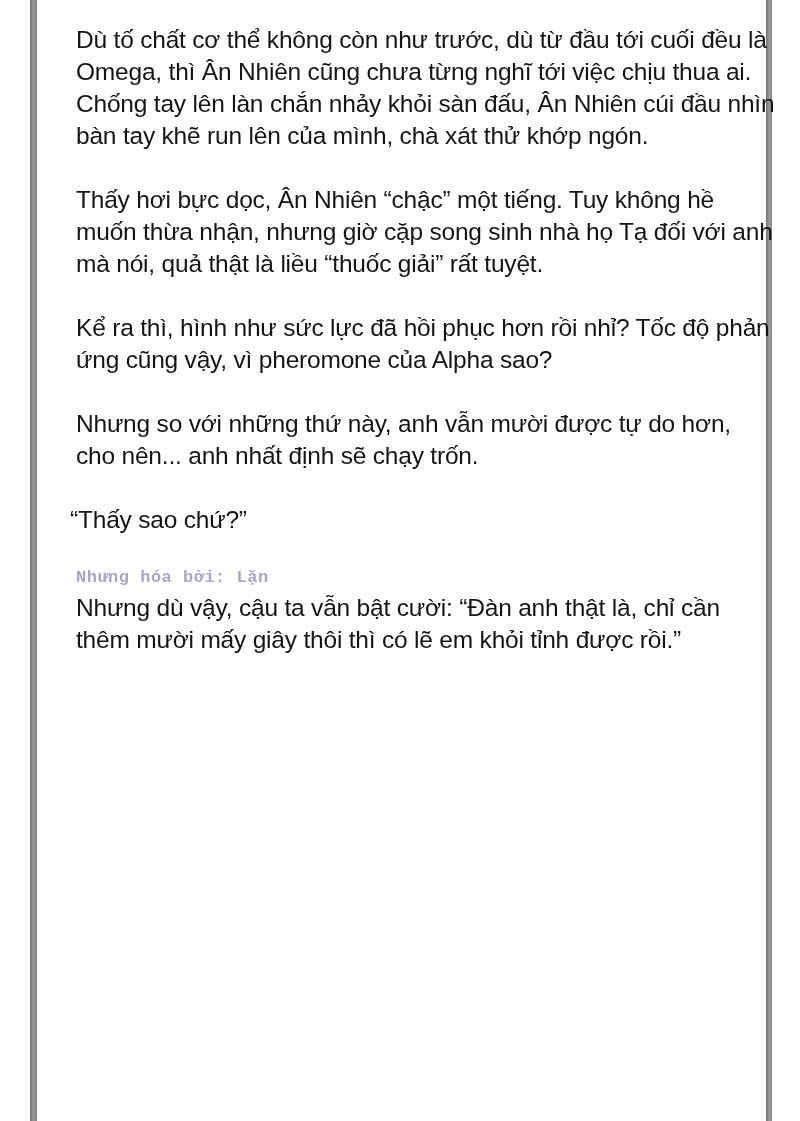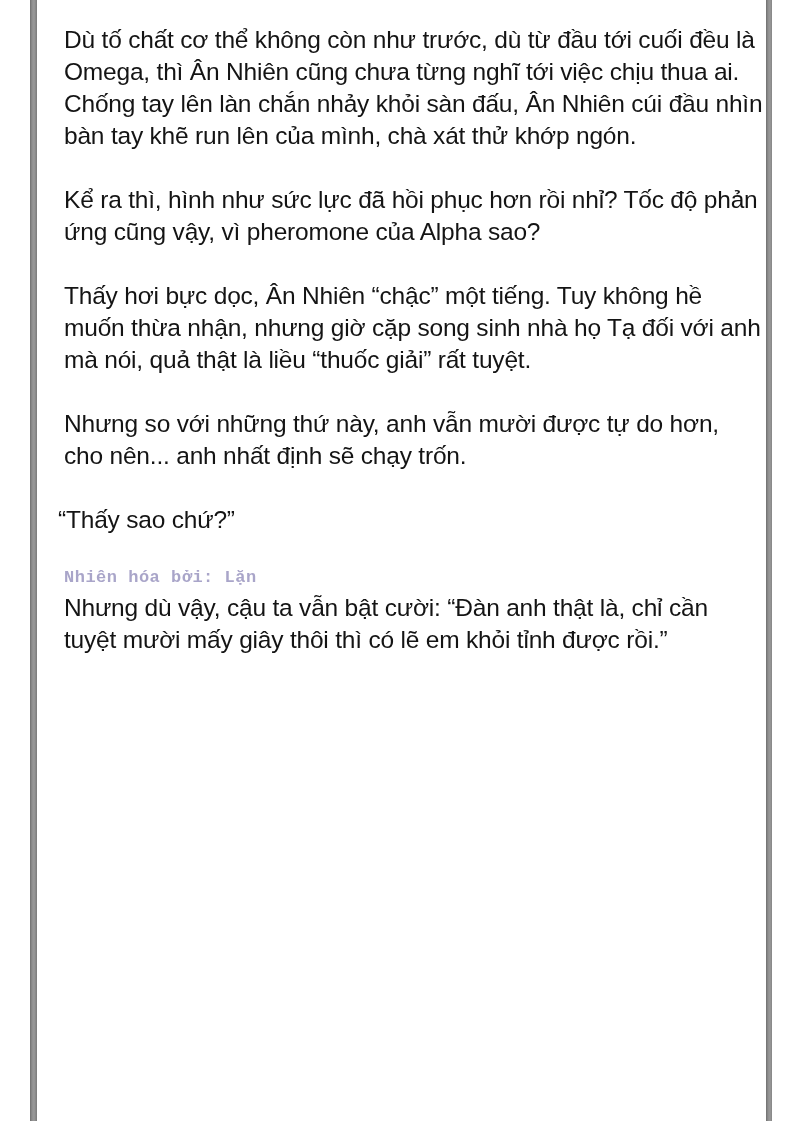--- a/index.html
+++ b/index.html
@@ -17,21 +17,21 @@
       position: absolute;
       top: 0;
       bottom: 0;
       width: 7px;
       background: linear-gradient(to right, #6e6e6e 0, #8e8e8e 2px, #9a9a9a 4px, #7a7a7a 7px);
     }
     .bar-left { left: 30px; }
     .bar-right { left: 766px; width: 6px; }
     .content {
       position: absolute;
-      left: 64px;
+      left: 76px;
       top: 24px;
       width: 700px;
       font-family: "Liberation Sans", sans-serif;
       font-size: 24.5px;
       line-height: 32px;
       color: #141414;
       letter-spacing: -0.2px;
     }
     .para {
       margin: 0 0 32px 0;
@@ -50,19 +50,19 @@
     }
   </style>
 </head>
 <body>
 
 <div class="bar bar-left"></div>
 <div class="bar bar-right"></div>
 
 <div class="content">
   <p class="para">Dù tố chất cơ thể không còn như trước, dù từ đầu tới cuối đều là Omega, thì Ân Nhiên cũng chưa từng nghĩ tới việc chịu thua ai. Chống tay lên làn chắn nhảy khỏi sàn đấu, Ân Nhiên cúi đầu nhìn bàn tay khẽ run lên của mình, chà xát thử khớp ngón.</p>
+  <p class="para">Thấy hơi bực dọc, Ân Nhiên “chậc” một tiếng. Tuy không hề muốn thừa nhận, nhưng giờ cặp song sinh nhà họ Tạ đối với anh mà nói, quả thật là liều “thuốc giải” rất tuyệt.</p>
   <p class="para">Kể ra thì, hình như sức lực đã hồi phục hơn rồi nhỉ? Tốc độ phản ứng cũng vậy, vì pheromone của Alpha sao?</p>
-  <p class="para">Thấy hơi bực dọc, Ân Nhiên “chậc” một tiếng. Tuy không hề muốn thừa nhận, nhưng giờ cặp song sinh nhà họ Tạ đối với anh mà nói, quả thật là liều “thuốc giải” rất tuyệt.</p>
   <p class="para">Nhưng so với những thứ này, anh vẫn mười được tự do hơn, cho nên... anh nhất định sẽ chạy trốn.</p>
   <p class="para quote">“Thấy sao chứ?”</p>
-  <div class="watermark">Nhiên hóa bởi: Lặn</div>
-  <p class="para">Nhưng dù vậy, cậu ta vẫn bật cười: “Đàn anh thật là, chỉ cần tuyệt mười mấy giây thôi thì có lẽ em khỏi tỉnh được rồi.”</p>
+  <div class="watermark">Nhưng hóa bởi: Lặn</div>
+  <p class="para">Nhưng dù vậy, cậu ta vẫn bật cười: “Đàn anh thật là, chỉ cần thêm mười mấy giây thôi thì có lẽ em khỏi tỉnh được rồi.”</p>
 </div>
 
 </body></html>

